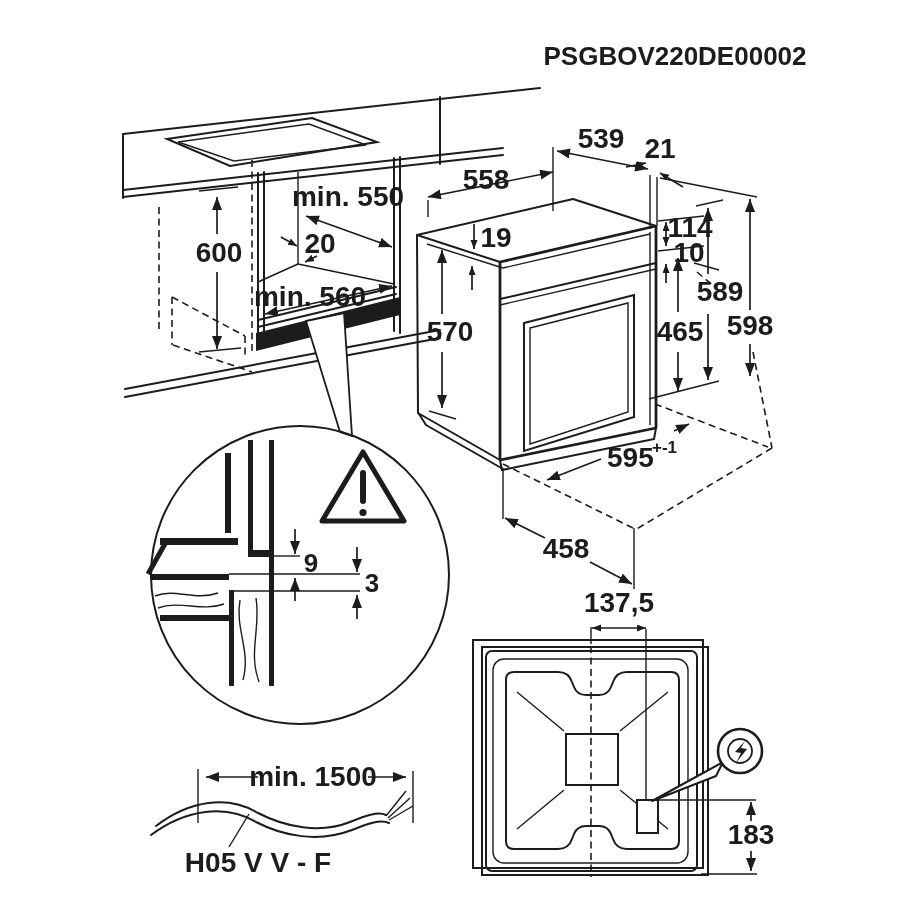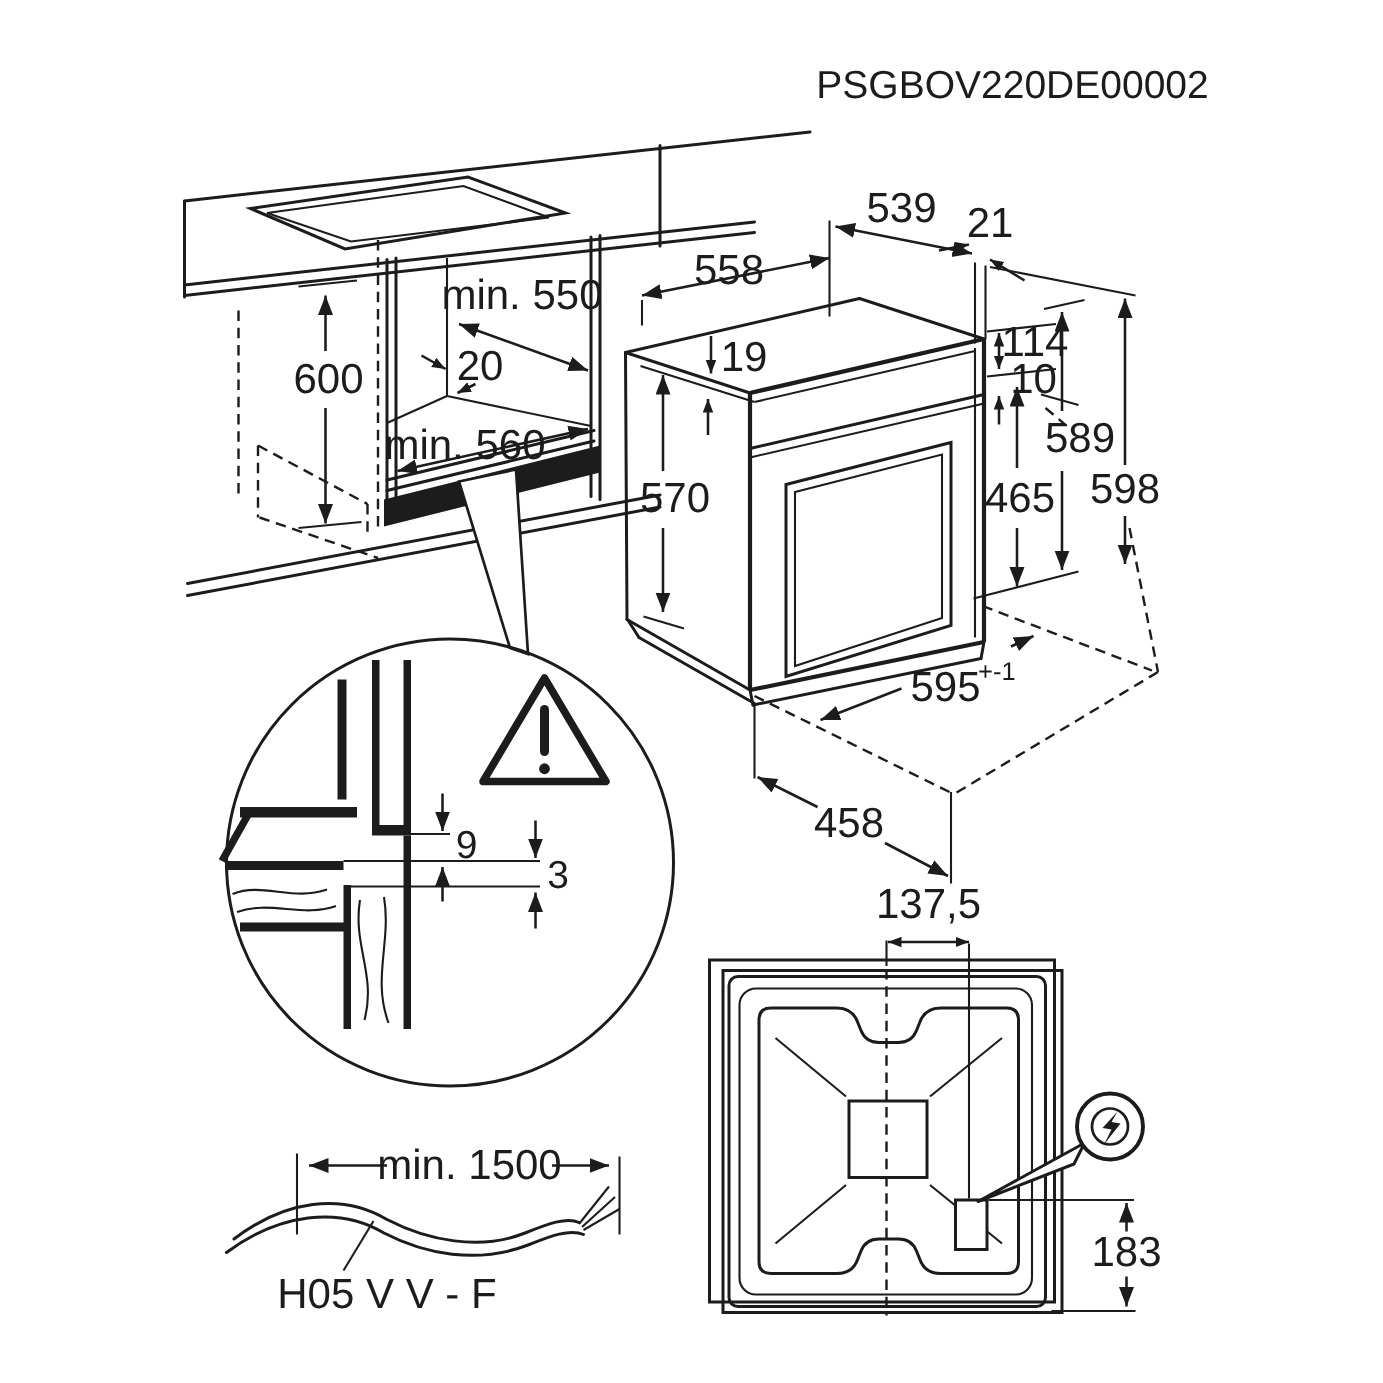--- a/index.html
+++ b/index.html
@@ -1,16 +1,16 @@
 <!DOCTYPE html>
 <html><head>
 <meta charset="utf-8">
 <style>
   html,body{margin:0;padding:0;background:#ffffff;}
-  .stage{position:relative;width:852px;height:922px;background:#ffffff;overflow:hidden;}
+  .stage{position:relative;width:852px;height:922px;background:#ffffff;overflow:hidden;font-weight:bold;}
   svg{display:block;}
   .ln{stroke:#1c1c1c;stroke-width:2;fill:none;stroke-linecap:round;}
   .ln-thin{stroke:#1c1c1c;stroke-width:1.4;fill:none;}
   .ln-thick{stroke:#1c1c1c;stroke-width:2.8;fill:none;}
   .dash{stroke:#1c1c1c;stroke-width:1.6;fill:none;stroke-dasharray:7 4.5;}
   .dim{stroke:#1c1c1c;stroke-width:1.7;fill:none;}
   .fillb{fill:#1c1c1c;stroke:none;}
   .wht{fill:#ffffff;}
   text{font-family:"Liberation Sans","DejaVu Sans",sans-serif;fill:#1c1c1c;font-size:28px;}
   .t-title{font-size:26px;}

